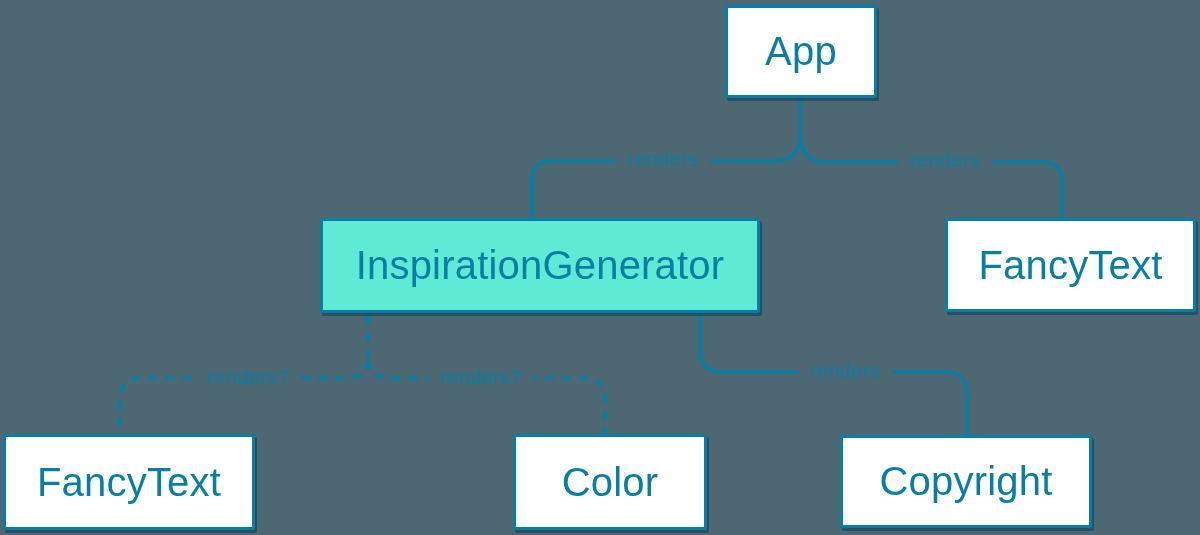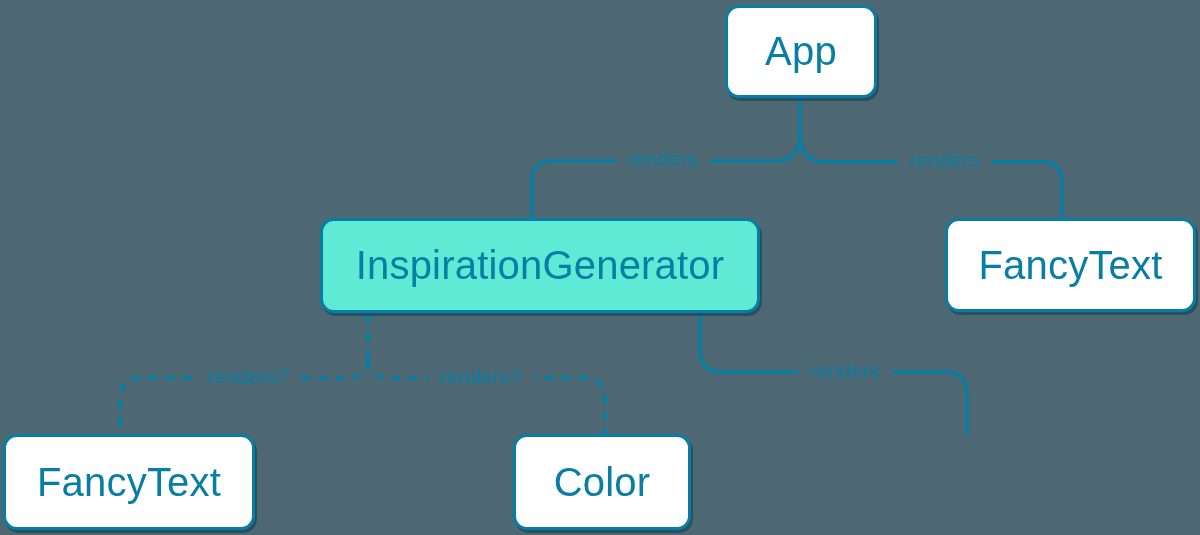--- a/index.html
+++ b/index.html
@@ -33,21 +33,21 @@
     stroke-linecap: butt;
   }
   svg.edges path.dashed {
     stroke-width: 4;
     stroke-dasharray: 9 8;
   }
   .node {
     position: absolute;
     background: #FFFFFF;
     border: 3px solid #087EA4;
-    border-radius: 14px;
+    border-radius: 2px;
     box-shadow: 2px 3px 0 rgba(10, 62, 84, 0.55);
     display: flex;
     align-items: center;
     justify-content: center;
     color: #087EA4;
     font-size: 40px;
     font-weight: 500;
     letter-spacing: 0.2px;
     box-sizing: border-box;
   }
@@ -60,21 +60,21 @@
     font-weight: 400;
     letter-spacing: 0.3px;
     padding: 0 12px;
     white-space: nowrap;
   }
   
   #node-app                  { left: 725px; top:   5px; width: 152px; height: 93px; }
   #node-inspiration          { left: 320px; top: 218px; width: 440px; height: 95px; }
   #node-fancytext-top        { left: 945px; top: 218px; width: 251px; height: 94px; }
   #node-fancytext-bottom     { left:   3px; top: 434px; width: 252px; height: 96px; }
-  #node-color                { left: 513px; top: 434px; width: 178px; height: 96px; }
+  #node-color                { left: 513px; top: 434px; width: 194px; height: 96px; }
   #node-copyright            { left: 840px; top: 435px; width: 252px; height: 93px; }
   
   #edge-label-0 { left: 663px; top: 159px; }
   #edge-label-1 { left: 945px; top: 160px; }
   #edge-label-2 { left: 248px; top: 377px; }
   #edge-label-3 { left: 481px; top: 377px; }
   #edge-label-4 { left: 845px; top: 371px; }
 </style>
 </head>
 <body style="background: rgb(77, 104, 114);">
@@ -115,14 +115,17 @@
   </div>
 
   <div class="node" id="node-fancytext-bottom" style="color: rgb(8, 126, 164); border-color: rgb(8, 126, 164); background: rgb(255, 255, 255);">
     <span>FancyText</span>
   </div>
 
   <div class="node" id="node-color" style="color: rgb(8, 126, 164); border-color: rgb(8, 126, 164); background: rgb(255, 255, 255);">
     <span>Color</span>
   </div>
 
+  <div class="node" id="node-copyright" style="color: rgb(8, 126, 164); border-color: rgb(8, 126, 164); background: rgb(255, 255, 255);">
+    <span>Copyright</span>
+  </div>
 
 </div>
 
 </body></html>

